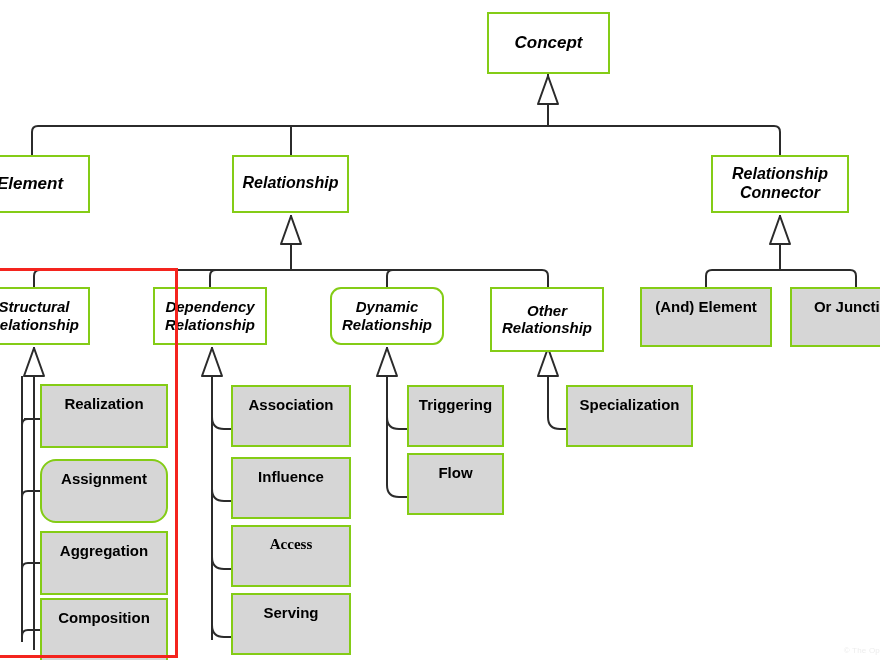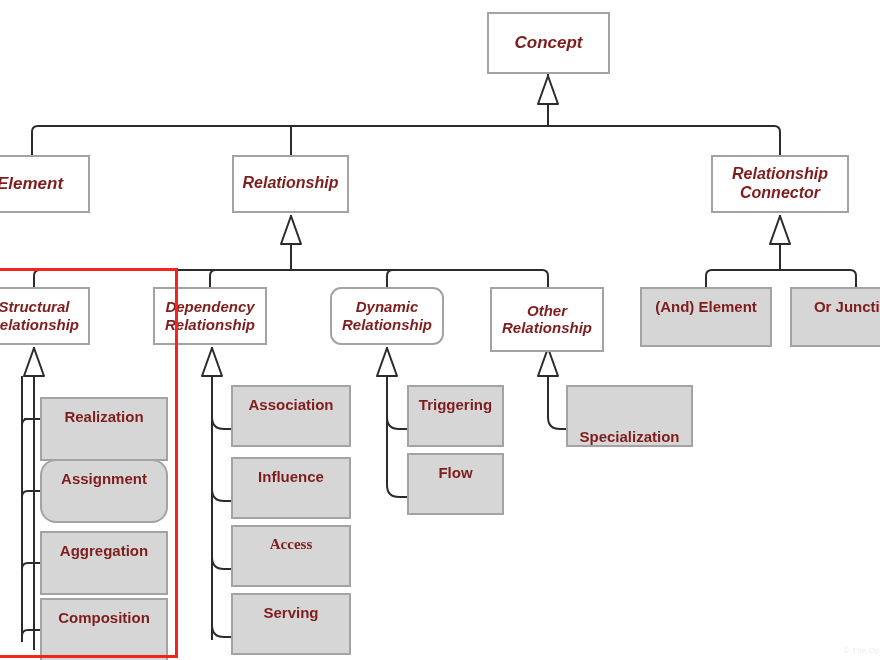--- a/index.html
+++ b/index.html
@@ -22,26 +22,26 @@
     position: absolute;
     left: 0;
     top: 0;
     width: 880px;
     height: 660px;
     pointer-events: none;
   }
   .node {
     position: absolute;
     box-sizing: border-box;
-    border: 2px solid #a3a3a3;
+    border: 2px solid #84cc16;
     display: flex;
     justify-content: center;
     text-align: center;
     line-height: 1.16;
-    color: #7f1d1d;
+    color: #000000;
     overflow: hidden;
   }
   .node.abstract {
     background: #ffffff;
     font-style: italic;
     font-weight: bold;
     align-items: center;
   }
   .node.concrete {
     background: #d6d6d6;
@@ -181,21 +181,21 @@
       </div>
       <div class="node abstract" style="left: 490px; top: 287px; width: 114px; height: 65px;">
         <span class="node-label fs15">Other<br>Relationship</span>
       </div>
       <div class="node concrete" style="left: 640px; top: 287px; width: 132px; height: 60px;">
         <span class="node-label fs15">(And) Element</span>
       </div>
       <div class="node concrete" style="left: 790px; top: 287px; width: 132px; height: 60px;">
         <span class="node-label fs15">Or Junction</span>
       </div>
-      <div class="node concrete" style="left: 40px; top: 397px; width: 128px; height: 64px;">
+      <div class="node concrete" style="left: 40px; top: 384px; width: 128px; height: 64px;">
         <span class="node-label fs15">Realization</span>
       </div>
       <div class="node concrete" style="left: 40px; top: 459px; width: 128px; height: 64px; border-radius: 16px;">
         <span class="node-label fs15">Assignment</span>
       </div>
       <div class="node concrete" style="left: 40px; top: 531px; width: 128px; height: 64px;">
         <span class="node-label fs15">Aggregation</span>
       </div>
       <div class="node concrete" style="left: 40px; top: 598px; width: 128px; height: 64px;">
         <span class="node-label fs15">Composition</span>
@@ -211,21 +211,21 @@
       </div>
       <div class="node concrete" style="left: 231px; top: 593px; width: 120px; height: 62px;">
         <span class="node-label fs15">Serving</span>
       </div>
       <div class="node concrete" style="left: 407px; top: 385px; width: 97px; height: 62px;">
         <span class="node-label fs15">Triggering</span>
       </div>
       <div class="node concrete" style="left: 407px; top: 453px; width: 97px; height: 62px;">
         <span class="node-label fs15">Flow</span>
       </div>
-      <div class="node concrete" style="left: 566px; top: 385px; width: 127px; height: 62px; align-items: flex-end;">
+      <div class="node concrete" style="left: 566px; top: 385px; width: 127px; height: 62px;">
         <span class="node-label fs15">Specialization</span>
       </div>
     </div>
 
   <div id="highlight-box" style="left: -4px; top: 268px; width: 182px; height: 390px; border-color: rgb(244, 36, 30);"></div>
 
   <div id="watermark">© The Op</div>
 
 </div>
 

